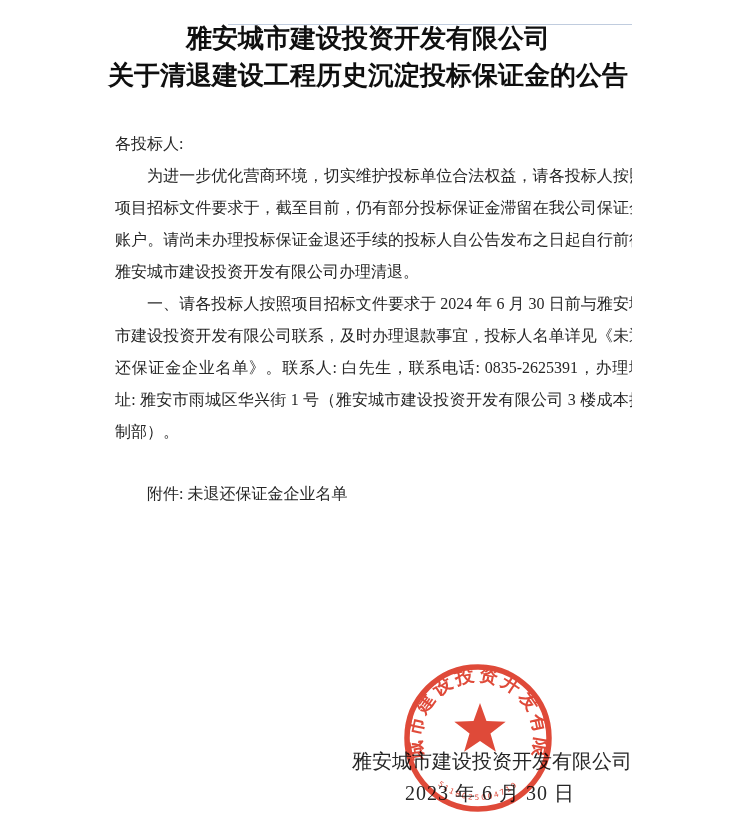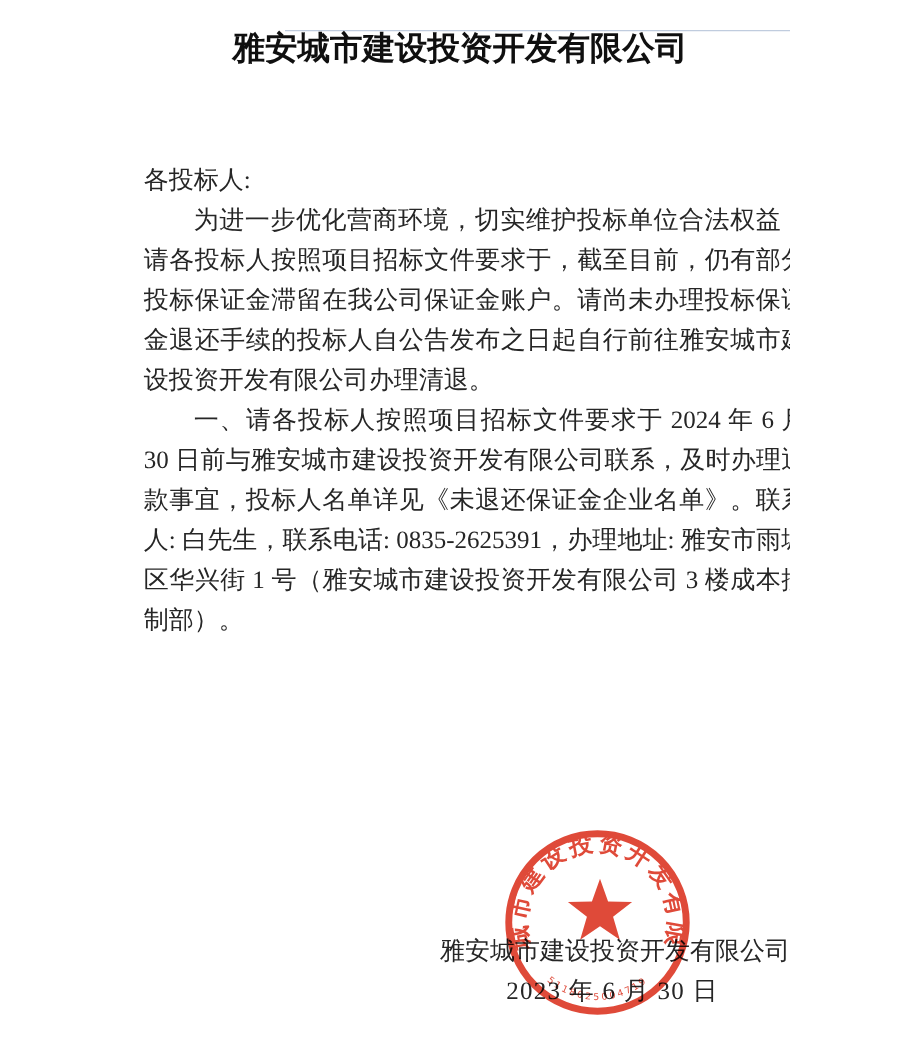--- a/index.html
+++ b/index.html
@@ -38,21 +38,21 @@
     line-height: 37px;
     font-weight: bold;
     color: #0f0f0f;
     letter-spacing: 0px;
   }
   .doc-body {
     position: absolute;
     top: 128px;
     left: 115px;
     width: 530px;
-    font-size: 20px;
+    font-size: 16px;
     line-height: 32px;
     text-align: justify;
     color: #262626;
   }
   .doc-body p {
     margin: 0;
   }
   .salutation {
     text-indent: 0;
   }
@@ -113,28 +113,30 @@
 </style>
 </head>
 <body>
 
 <div class="page">
 
   <div class="scan-line"></div>
 
   <div class="title-block">
     <h1 class="title">雅安城市建设投资开发有限公司</h1>
+    <h1 class="title">关于清退建设工程历史沉淀投标保证金的公告</h1>
   </div>
 
   <div class="doc-body">
     <p class="salutation">各投标人:</p>
     <div>
         <p class="para">为进一步优化营商环境，切实维护投标单位合法权益，请各投标人按照项目招标文件要求于，截至目前，仍有部分投标保证金滞留在我公司保证金账户。请尚未办理投标保证金退还手续的投标人自公告发布之日起自行前往雅安城市建设投资开发有限公司办理清退。</p>
         <p class="para">一、请各投标人按照项目招标文件要求于 2024 年 6 月 30 日前与雅安城市建设投资开发有限公司联系，及时办理退款事宜，投标人名单详见《未退还保证金企业名单》。联系人: 白先生，联系电话: 0835-2625391，办理地址: 雅安市雨城区华兴街 1 号（雅安城市建设投资开发有限公司 3 楼成本控制部）。</p>
       </div>
+    <p class="attachment">附件: 未退还保证金企业名单</p>
   </div>
 
   <div class="signature">雅安城市建设投资开发有限公司</div>
   <div class="date">2023 年 6 月 30 日</div>
 
   <svg class="seal" width="168" height="168" viewBox="-84 -84 168 168" xmlns="http://www.w3.org/2000/svg">
     <circle class="seal-ring" cx="0" cy="0" r="71"></circle>
     <path id="sealNameArc" d="M -51.7 24.1 A 57 57 0 1 1 51.7 24.1" fill="none"></path>
     <path id="sealCodeArc" d="M -43.8 43.8 A 62 62 0 0 0 43.8 43.8" fill="none"></path>
     <text class="seal-name-text" text-anchor="middle">

